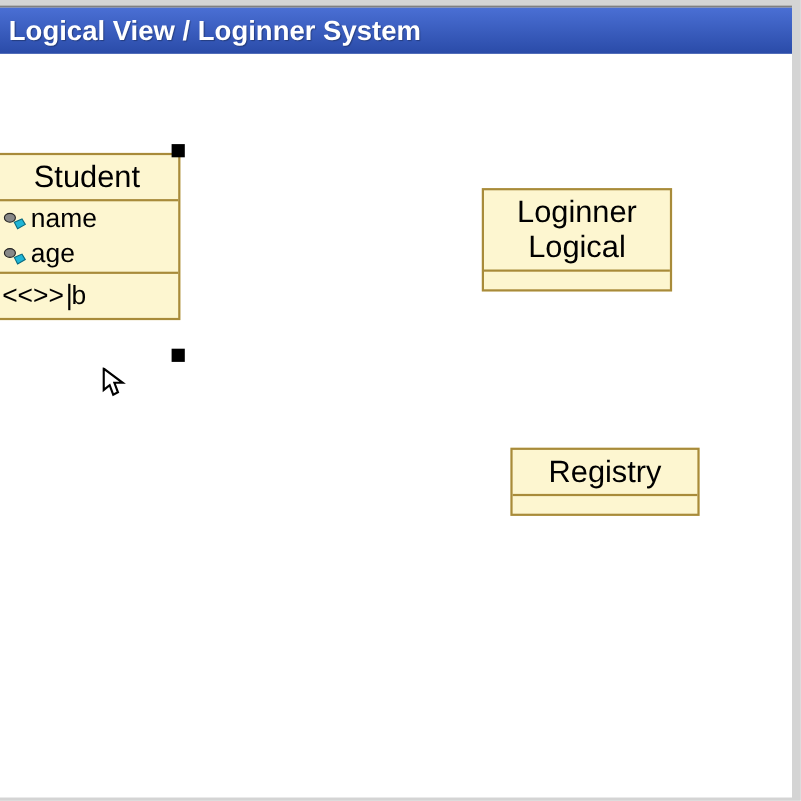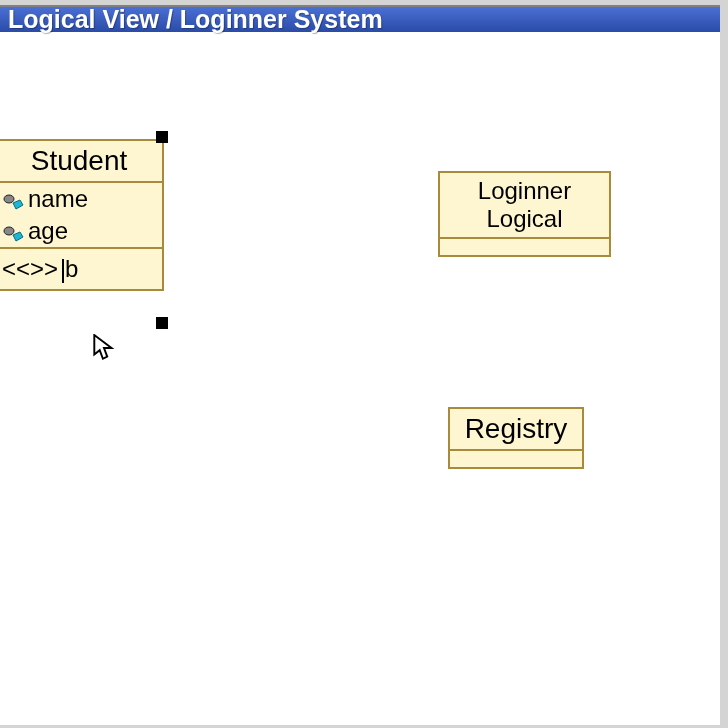--- a/index.html
+++ b/index.html
@@ -23,21 +23,21 @@
       height: 718px;
       background: #ffffff;
       border-top: 2px solid #808080;
       border-left: none;
     }
     .title-bar {
       position: absolute;
       top: 7px;
       left: 0;
       width: 720px;
-      height: 25px;
+      height: 42px;
       background: linear-gradient(to bottom, #4a6fd4, #2a4ba8);
       display: flex;
       align-items: center;
       padding-left: 8px;
     }
     .title-text {
       color: #ffffff;
       font-size: 25px;
       font-weight: bold;
       text-shadow: 1px 1px 1px rgba(0,0,0,0.3);
@@ -151,25 +151,25 @@
   <div class="selection-handle" style="top:82px; left:156px;"></div>
   <div class="selection-handle" style="top:268px; left:156px;"></div>
 
   <div class="cursor" style="top:285px; left:92px;">
     <svg viewBox="0 0 20 26" width="24" height="28">
       <path d="M1 1 L1 19 L6 15 L9 23 L13 21 L10 13 L17 13 Z" fill="#ffffff" stroke="#000000" stroke-width="1.8"></path>
     </svg>
   </div>
 
   <div class="class-box" style="top:122px; left:438px; width:173px;">
-    <div style="text-align:center; font-size:24px; color:#000; padding:4px 10px; border-bottom:2px solid #a88b3a;">
+    <div style="text-align:center; font-size:28px; color:#000; padding:4px 10px; border-bottom:2px solid #a88b3a;">
       <div>Loginner</div>
       <div>Logical</div>
     </div>
     <div class="class-section empty-section"></div>
   </div>
 
-  <div class="class-box" style="top:358px; left:448px; width:136px;">
+  <div class="class-box" style="top:358px; left:464px; width:172px;">
     <div class="class-title">Registry</div>
     <div class="class-section empty-section"></div>
   </div>
 
 </div>
 
 </body></html>

